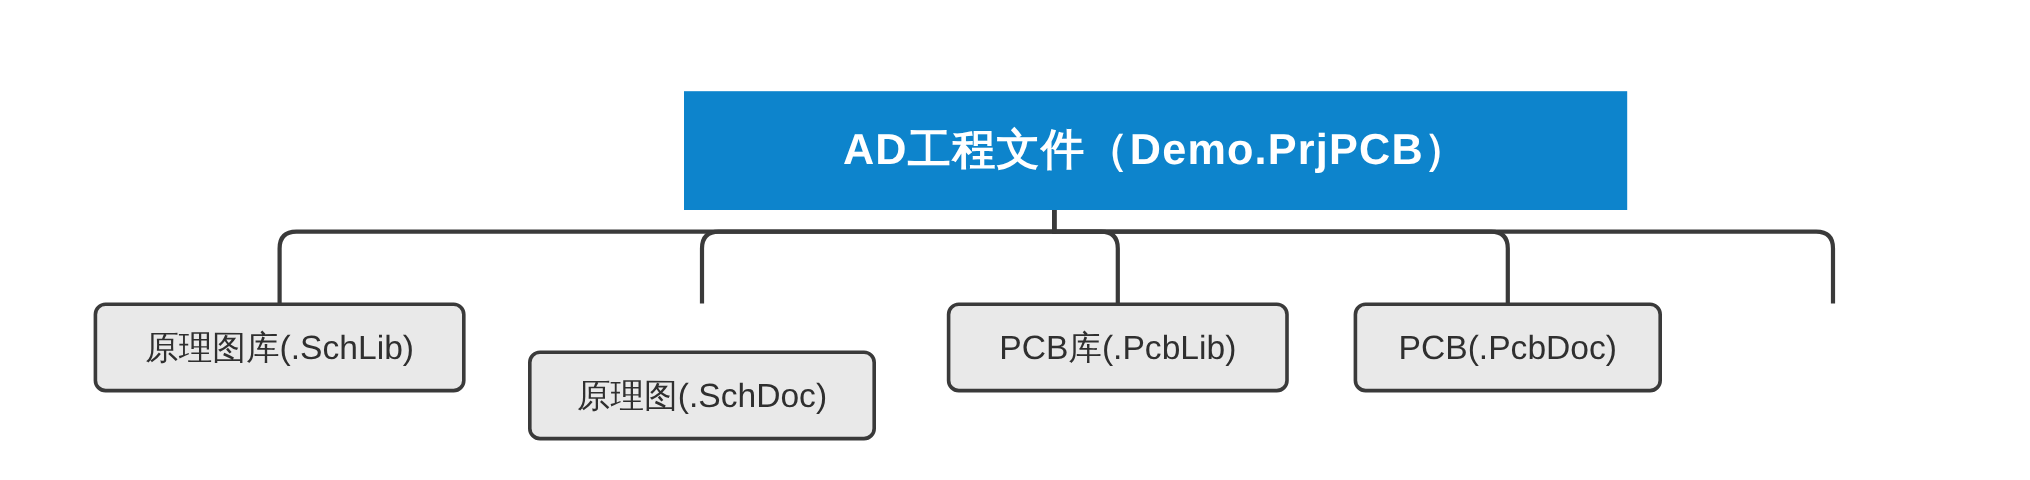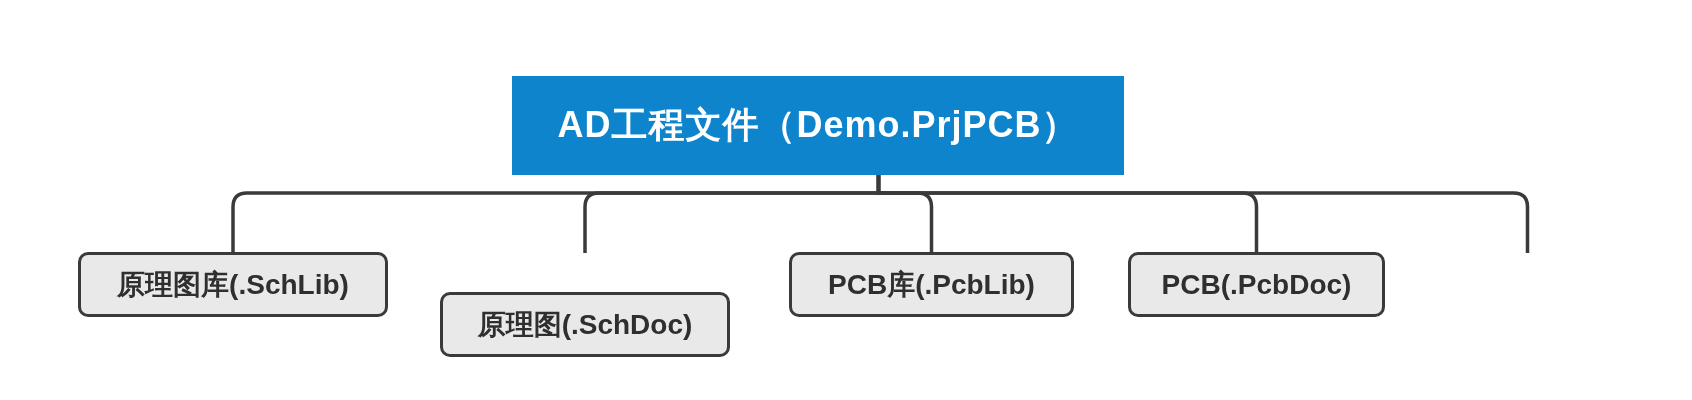--- a/index.html
+++ b/index.html
@@ -30,40 +30,40 @@
   .node {
     position: absolute;
     display: flex;
     align-items: center;
     justify-content: center;
     box-sizing: border-box;
     text-align: center;
     white-space: nowrap;
   }
   .root-node {
-    left: 512px;
+    left: 570px;
     top: 76px;
-    width: 612px;
+    width: 786px;
     height: 99px;
     background: #0d84cc;
     color: #ffffff;
     font-size: 36px;
     font-weight: bold;
     letter-spacing: 1px;
     justify-content: center;
   }
   .child-node {
     top: 252px;
-    height: 65px;
+    height: 75px;
     background: #e9e9e9;
     border: 3px solid #a21caf;
     border-radius: 10px;
     color: #2f2f2f;
     font-size: 28px;
-    font-weight: bold;
+    font-weight: normal;
   }
   .child-0 { left: 78px;   width: 310px; }
   .child-1 { left: 440px;  width: 290px; }
   .child-2 { left: 789px;  width: 285px; }
   .child-3 { left: 1128px; width: 257px; }
   .child-4 { left: 1438px; width: 179px; }
 </style>
 </head>
 <body>
 

